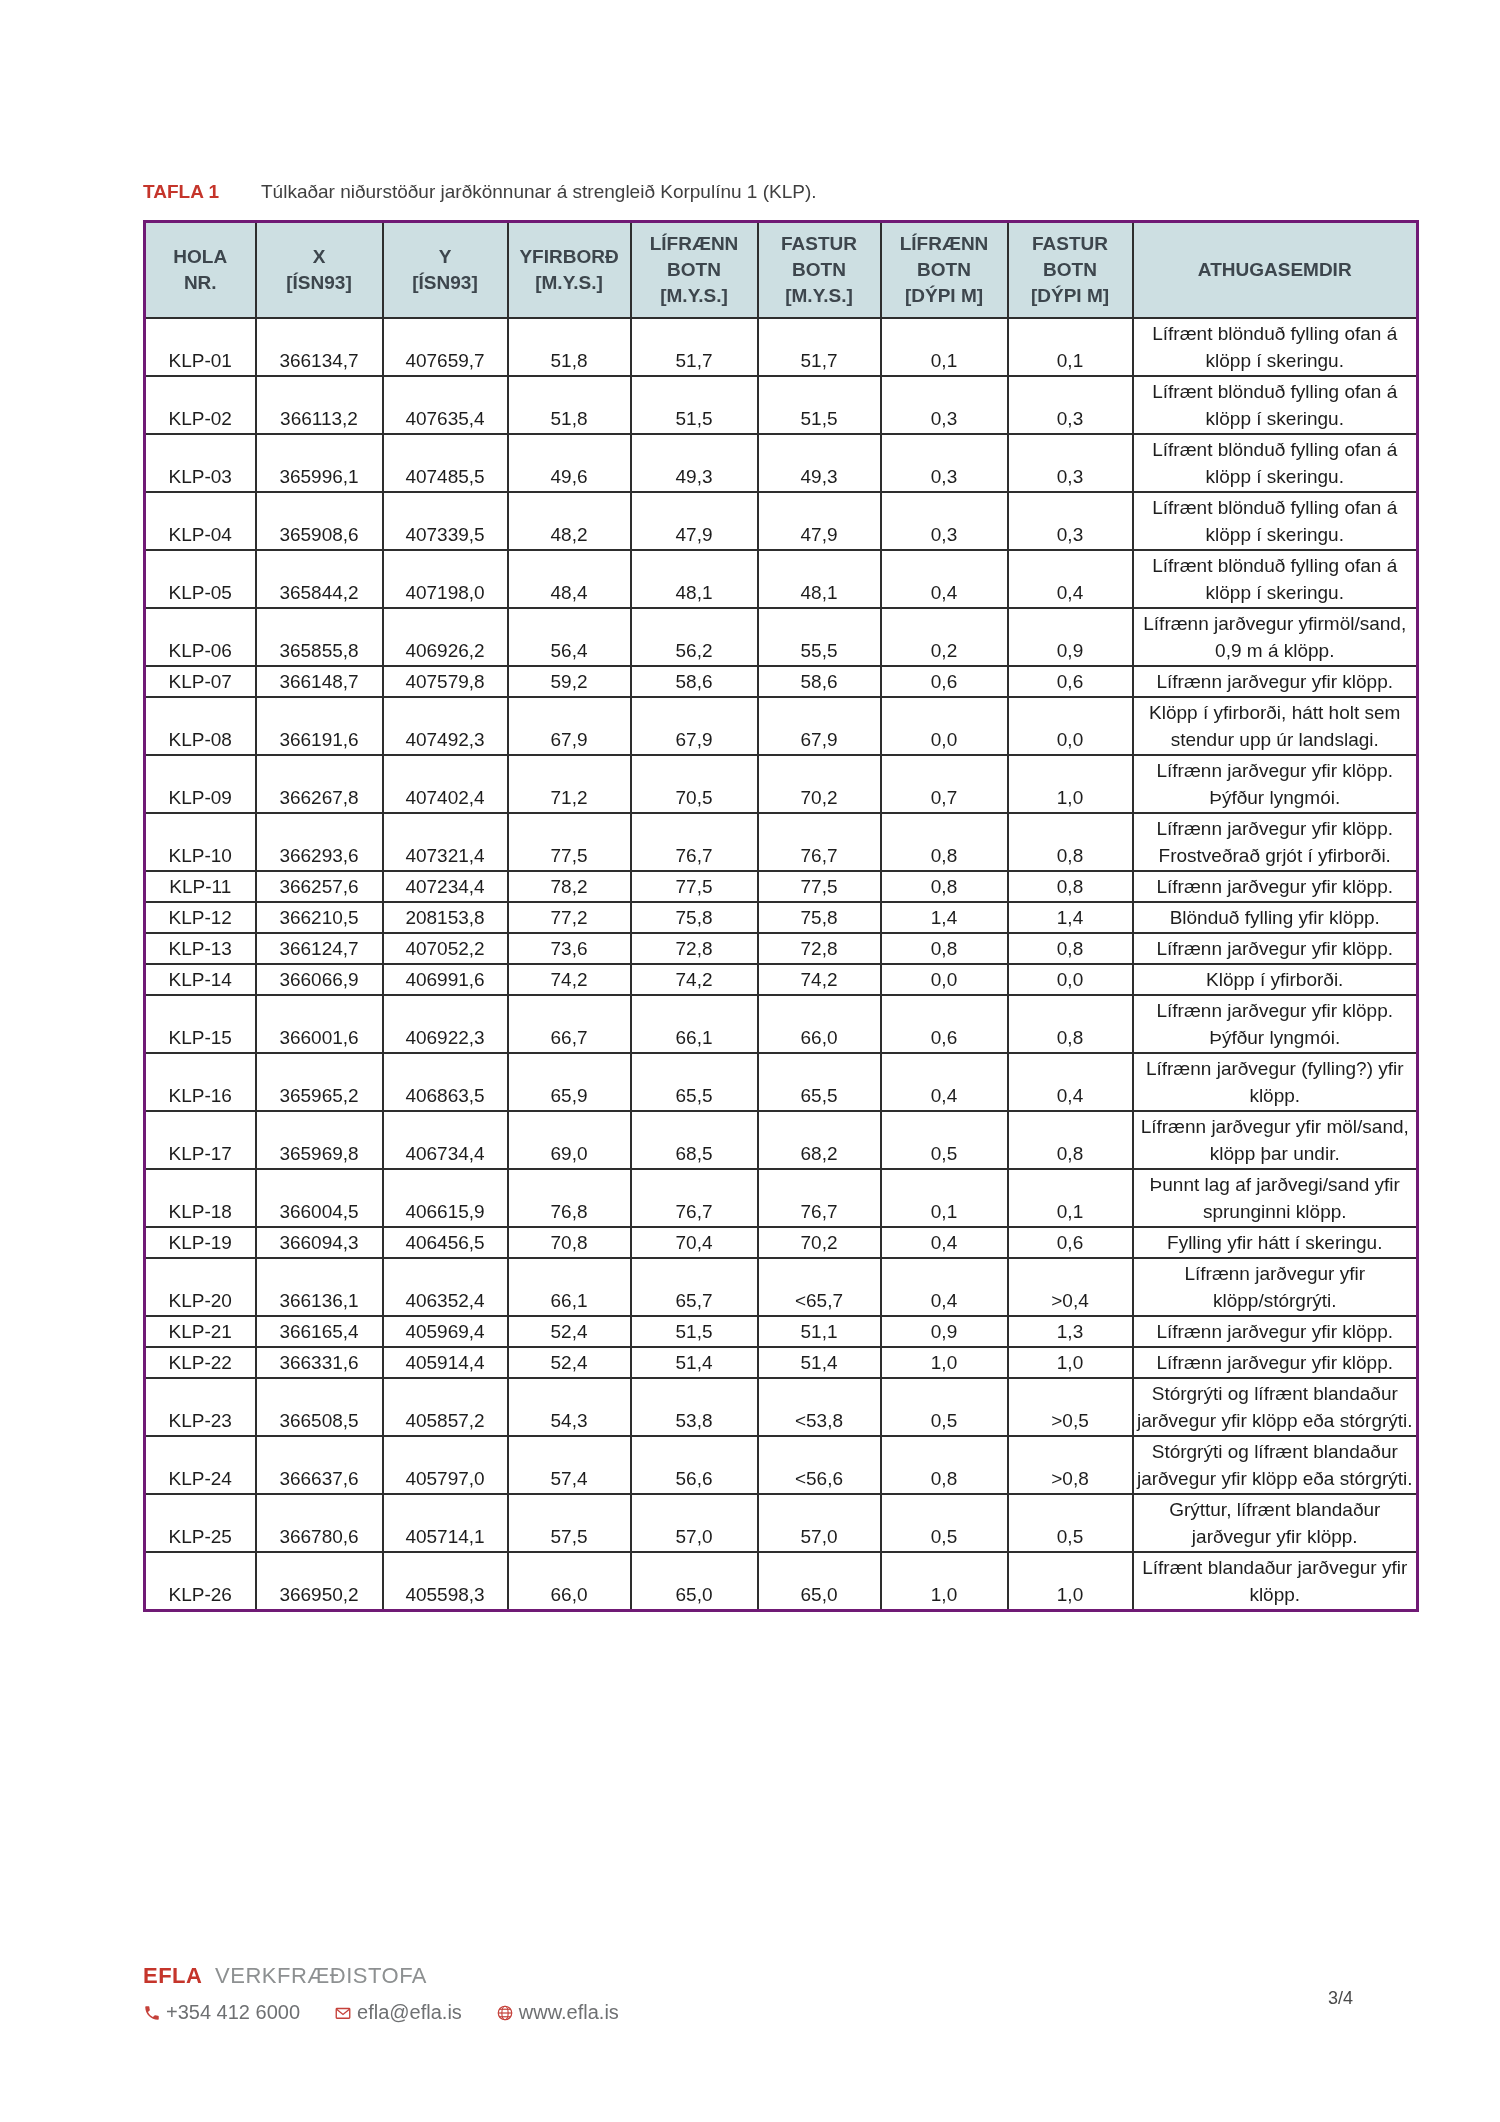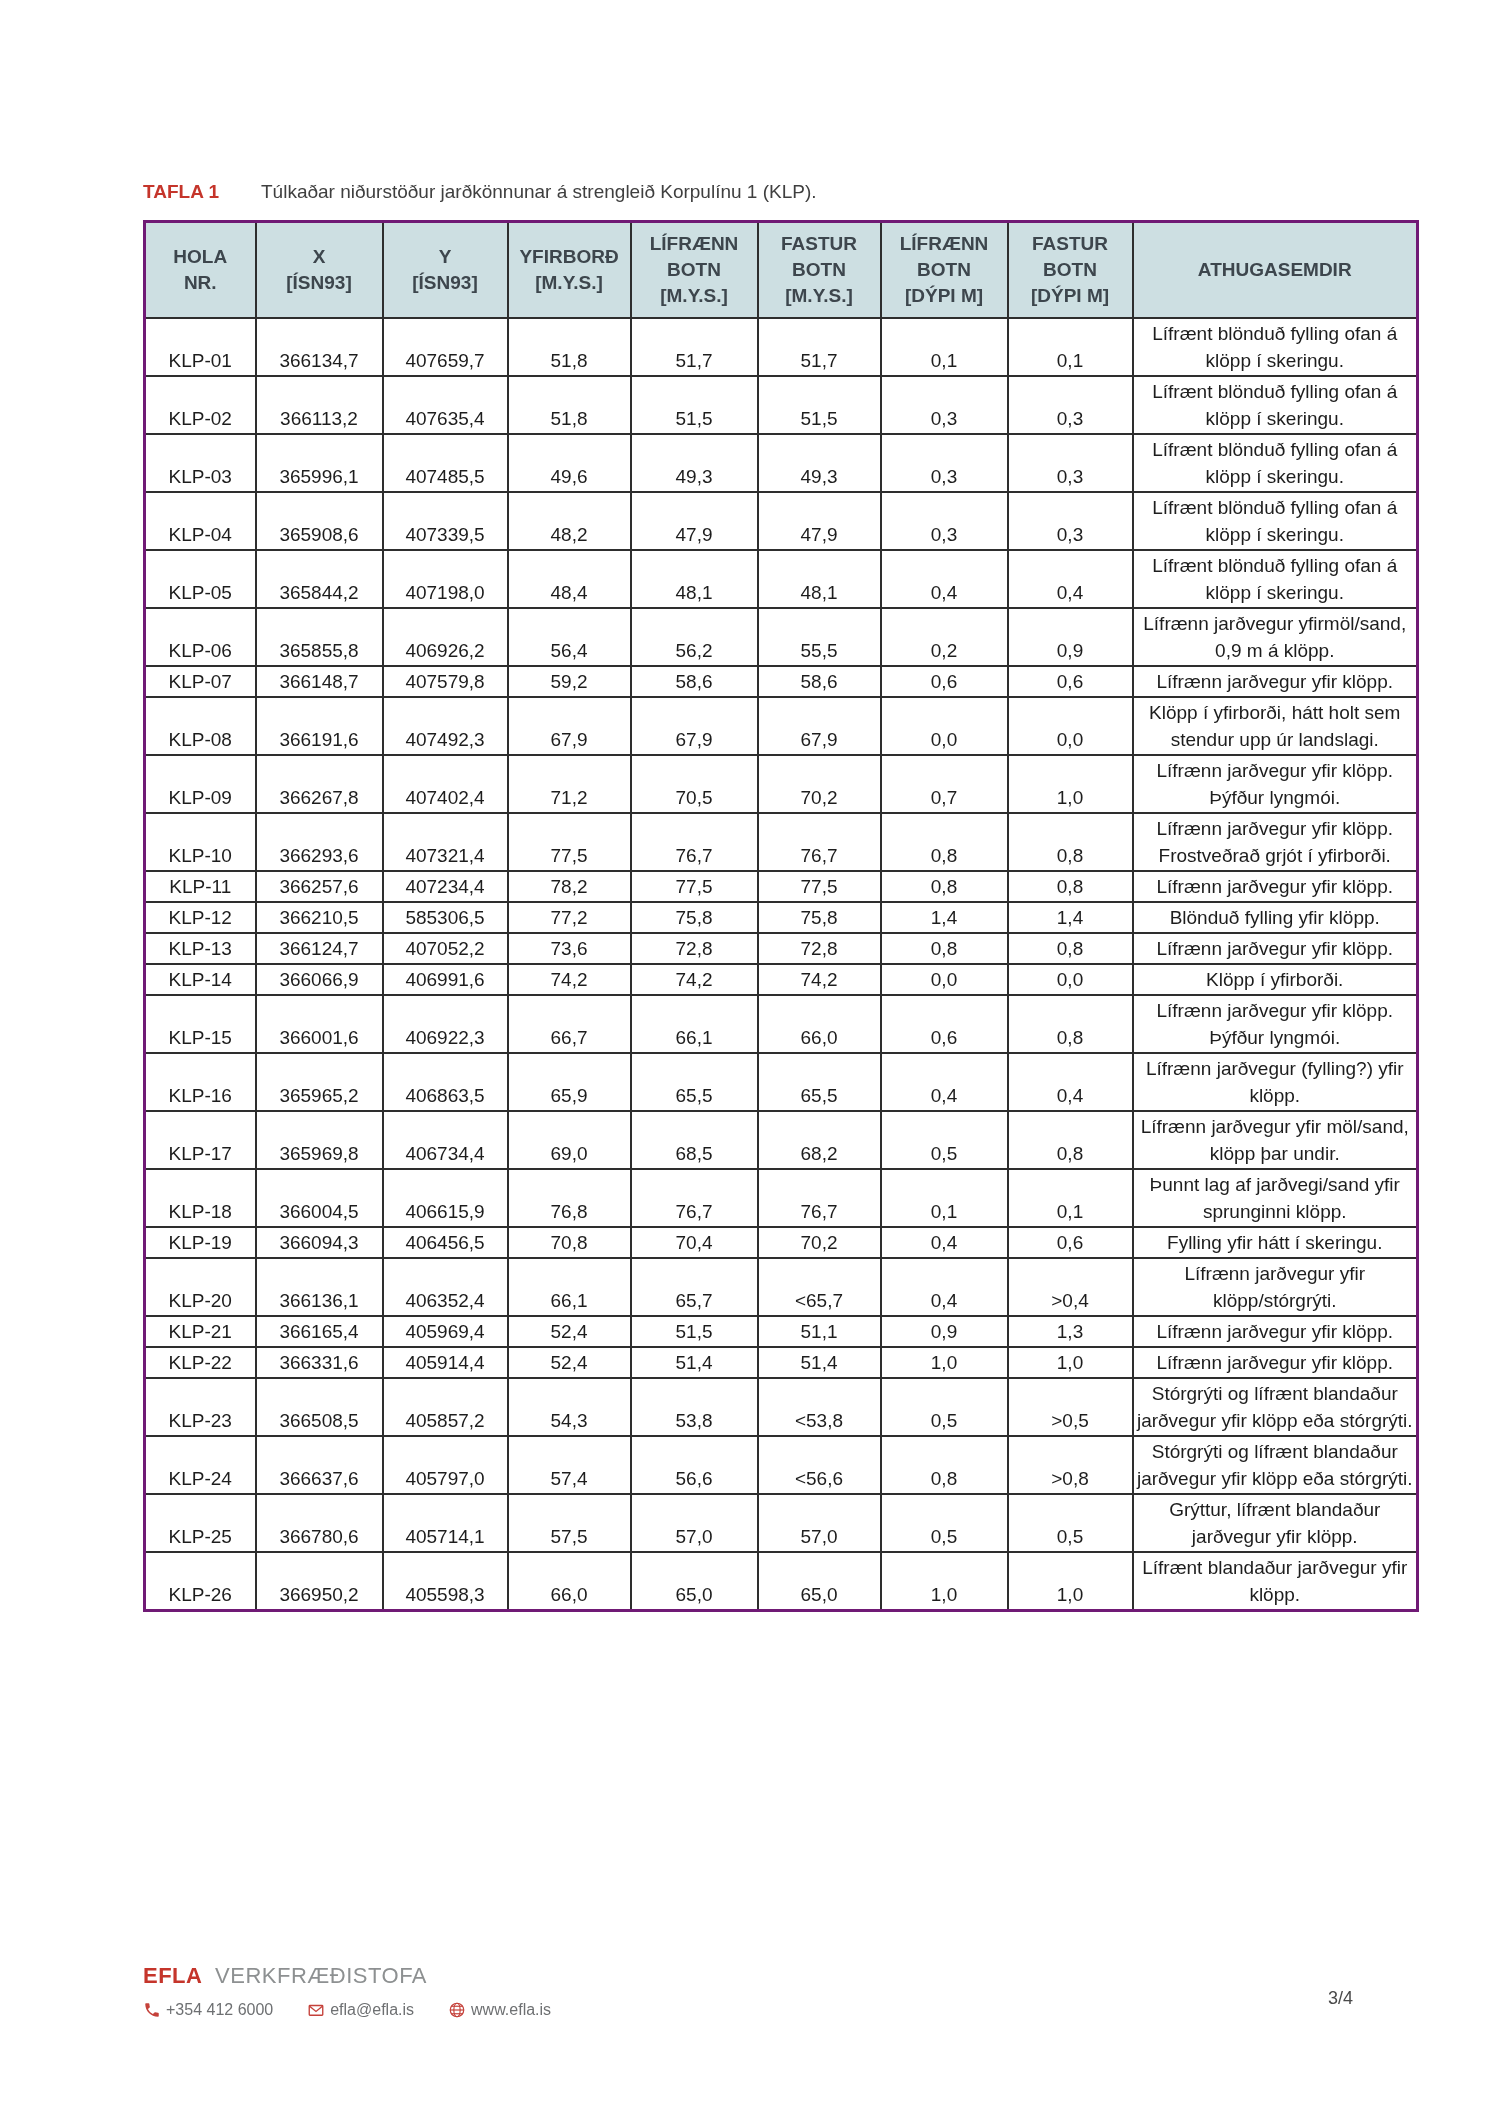--- a/index.html
+++ b/index.html
@@ -26,21 +26,21 @@
     padding:1px 5px;color:#1d1d1d;
   }
   td.c8{padding:1px 0;}
   .footer-logo{
     position:absolute;left:143px;top:1963px;font-size:22px;letter-spacing:0.5px;
   }
   .efla-wordmark{color:#c5352b;font-weight:bold;}
   .efla-suffix{color:#8d9091;font-weight:normal;margin-left:6px;}
   .footer-contacts{
     position:absolute;left:143px;top:2001px;display:flex;align-items:center;
-    font-size:16px;color:#6e7072;
+    font-size:20px;color:#6e7072;
   }
   .contact-item{display:flex;align-items:center;margin-right:34px;}
   .contact-item svg{margin-right:5px;display:block;}
   .page-number{
     position:absolute;left:1328px;top:1988px;font-size:18px;color:#4a4a4a;
   }
 </style>
 </head>
 <body>
 
@@ -205,21 +205,21 @@
           <td class="c3">78,2</td>
           <td class="c4">77,5</td>
           <td class="c5">77,5</td>
           <td class="c6">0,8</td>
           <td class="c7">0,8</td>
           <td class="c8">Lífrænn jarðvegur yfir klöpp.</td>
         </tr>
         <tr>
           <td class="c0">KLP-12</td>
           <td class="c1">366210,5</td>
-          <td class="c2">585306,5</td>
+          <td class="c2">208153,8</td>
           <td class="c3">77,2</td>
           <td class="c4">75,8</td>
           <td class="c5">75,8</td>
           <td class="c6">1,4</td>
           <td class="c7">1,4</td>
           <td class="c8">Blönduð fylling yfir klöpp.</td>
         </tr>
         <tr>
           <td class="c0">KLP-13</td>
           <td class="c1">366124,7</td>

